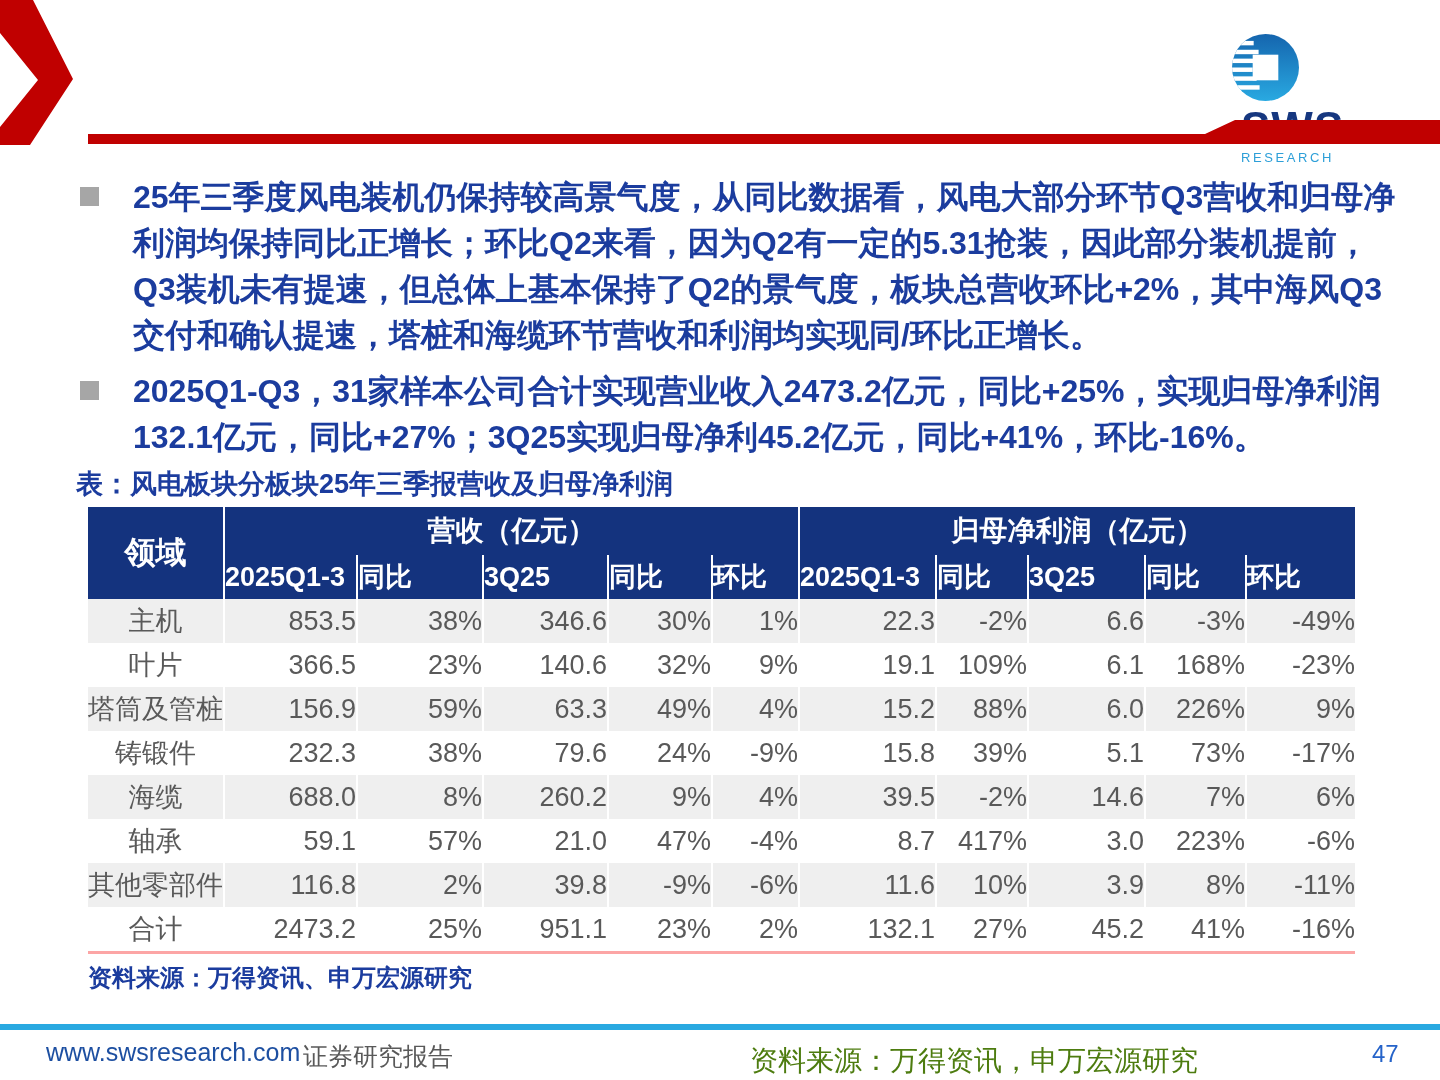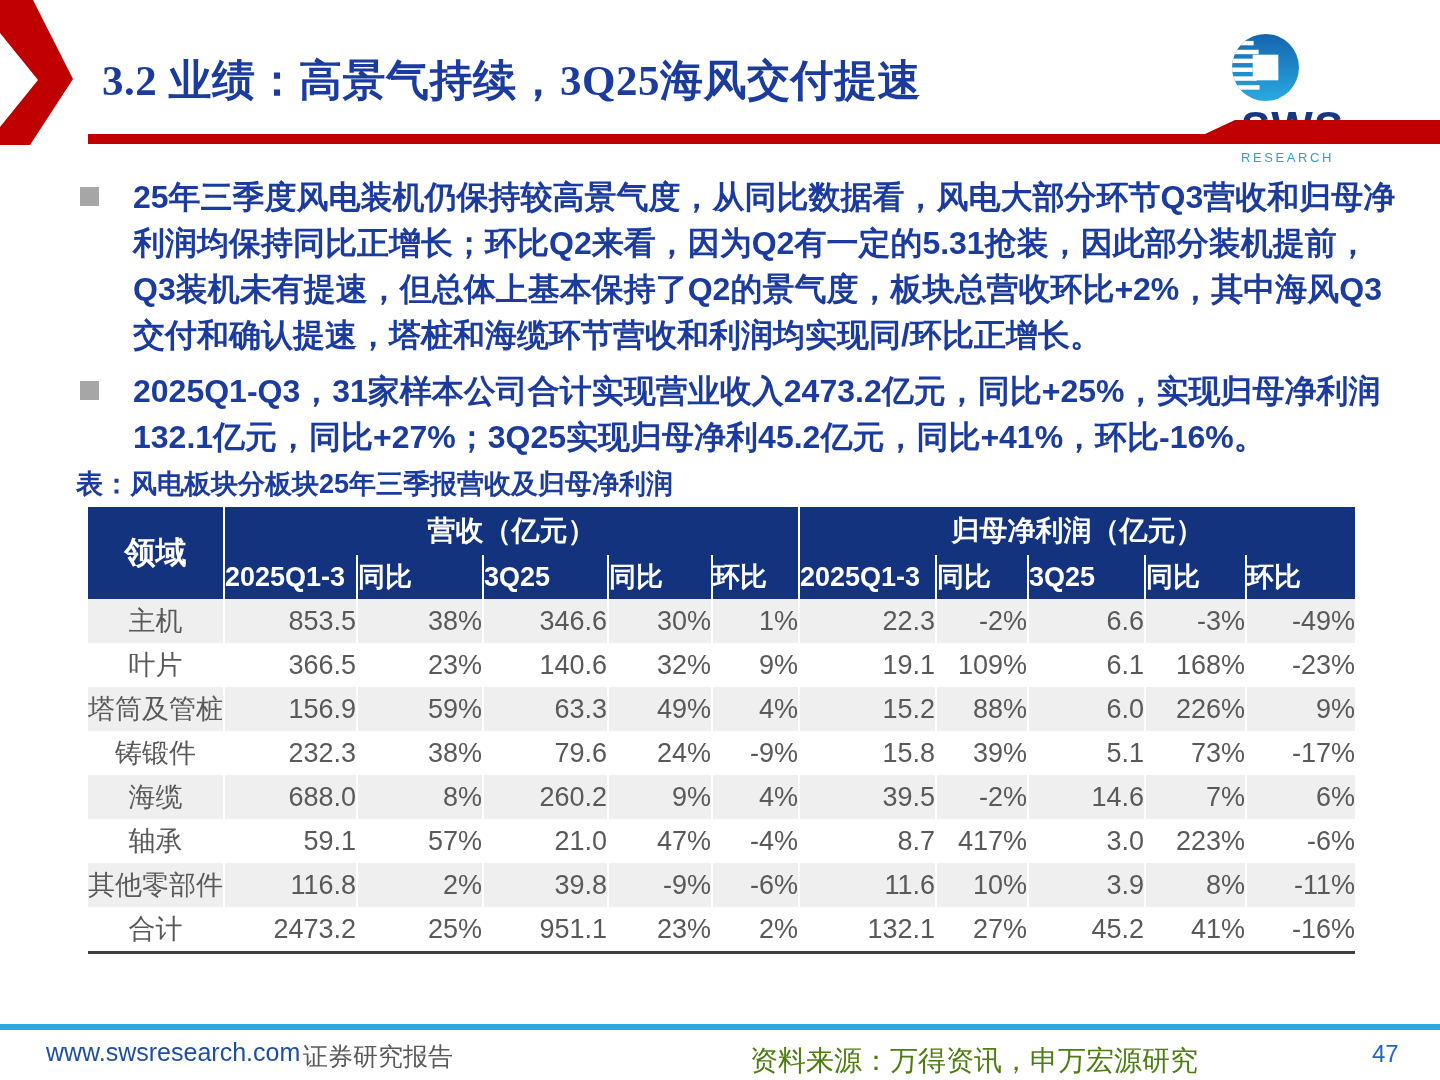--- a/index.html
+++ b/index.html
@@ -35,40 +35,39 @@
   table.data .bl-none{border-left:none;}
   thead th{background:#14337E;color:#fff;font-weight:700;}
   .th-domain{text-align:center;font-size:31px;}
   .th-group{height:48px;text-align:center;font-size:28px;}
   .th-sub{height:44px;text-align:left;padding-left:6px;font-size:27px;}
   tbody tr{background:#fff;}
   tbody tr.alt{background:#EFEFEF;}
   tbody td{height:44px;color:#595959;}
   td.row-label{text-align:center;}
   td.num{text-align:right;padding-right:26px;}
-  tbody tr:last-child td{border-bottom:3px solid #404040;}
+  tbody tr:last-child td{border-bottom:3px solid #fca5a5;}
   .table-source{position:absolute;left:88px;top:962px;font-size:24px;font-weight:700;color:#1B3C9E;white-space:nowrap;}
 
   
   .footer-line{position:absolute;left:0;top:1024px;width:1440px;height:6px;background:#29A9E1;}
   .f-web{position:absolute;left:46px;top:1038px;font-size:25px;color:#1D4FA1;text-align:center;}
   .f-type{position:absolute;left:303px;top:1040px;font-size:25px;color:#595959;}
   .f-src{position:absolute;left:750px;top:1042px;font-size:28px;color:#4d7c0f;}
   .f-page{position:absolute;left:1372px;top:1040px;font-size:24px;color:#2563C9;}
 </style>
 </head>
 <body>
 
 <div class="slide">
 
   <svg class="chevron" viewBox="0 0 75 150" preserveAspectRatio="none">
     <polygon points="0,0 33,0 73,79 30,145 0,145 0,127 38,80 0,33" fill="#C00000"></polygon>
   </svg>
 
-  <h1 class="title">3.2 业绩：高景气持续，3Q25海风交付提速</h1>
 
   <div class="logo">
     <svg class="logo-mark" viewBox="0 0 68 68">
       <defs>
         <linearGradient id="lg" x1="0" y1="0" x2="0" y2="1">
           <stop offset="0" stop-color="#1565AE"></stop>
           <stop offset="1" stop-color="#29A9E1"></stop>
         </linearGradient>
         <clipPath id="cp">
             <circle cx="34" cy="34" r="34"></circle>
@@ -240,20 +239,21 @@
         <td class="num">2%</td>
         <td class="num">132.1</td>
         <td class="num">27%</td>
         <td class="num">45.2</td>
         <td class="num">41%</td>
         <td class="num">-16%</td>
       </tr>
     </tbody>
   </table>
 
+  <div class="table-source">资料来源：万得资讯、申万宏源研究</div>
 
   <div class="footer-line"></div>
   <span class="f-web">www.swsresearch.com</span>
   <span class="f-type">证券研究报告</span>
   <span class="f-src">资料来源：万得资讯，申万宏源研究</span>
   <span class="f-page">47</span>
 
 </div>
 
 </body></html>

